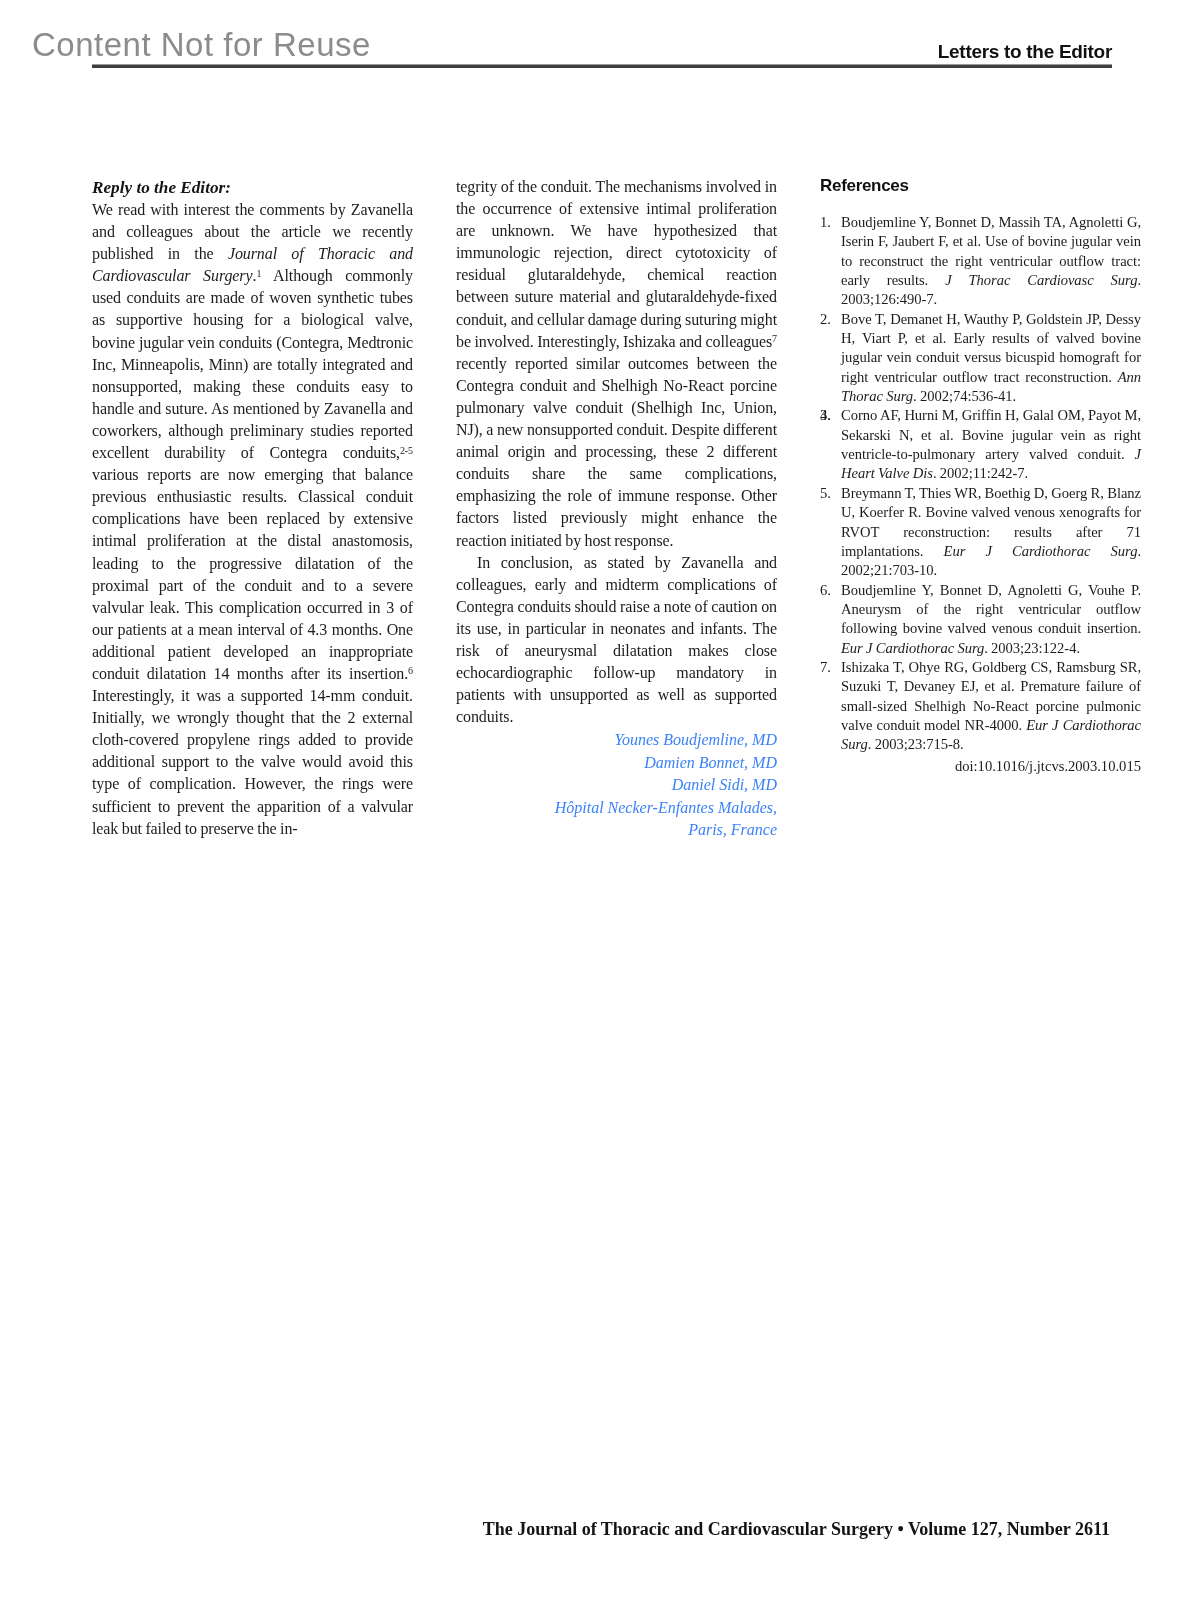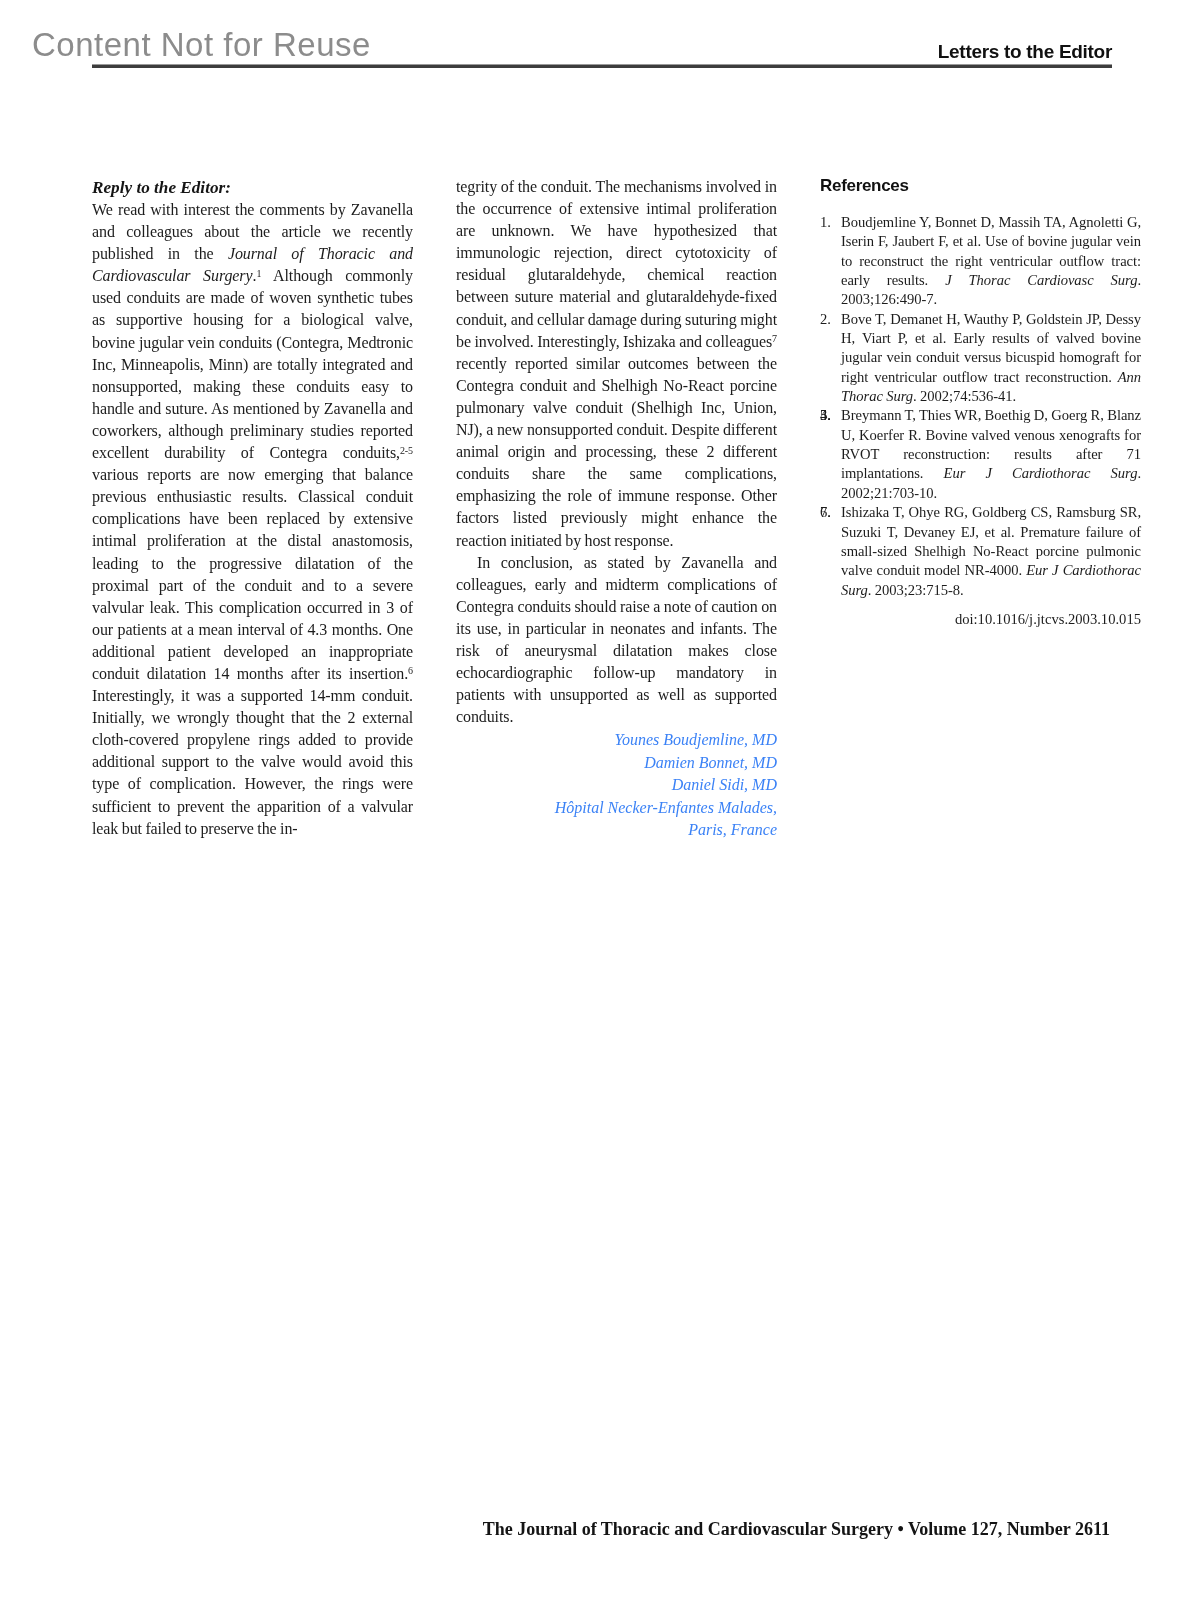--- a/index.html
+++ b/index.html
@@ -57,21 +57,21 @@
   }
   .refs-list{margin:0;padding:0;list-style:none;}
   .refs-list li{
     position:relative;padding-left:21px;
     font-size:14.6px;line-height:19.35px;text-align:justify;
     letter-spacing:-.05px;word-spacing:-.3px;color:#1c1c1c;
   }
   .refnum{position:absolute;left:0;top:0;}
   .doi{
     text-align:right;font-size:14.6px;line-height:19.35px;
-    margin-top:10px;color:#1c1c1c;
+    margin-top:2px;color:#1c1c1c;
   }
 
   
   .footer{
     position:absolute;top:1519px;right:90px;
     font-family:"Liberation Serif", serif;font-weight:bold;font-size:18px;
     color:#141414;white-space:nowrap;
   }
   .pageno{}
 </style>
@@ -102,23 +102,23 @@
           <div>Paris, France</div>
         </div>
     </section>
 
     <section class="col">
       <h3 class="refs-title">References</h3>
       <ol class="refs-list">
           <li><span class="refnum">1.</span><span><span>Boudjemline Y, Bonnet D, Massih TA, Agnoletti G, Iserin F, Jaubert F, et al. Use of bovine jugular vein to reconstruct the right ventricular outflow tract: early results. </span><span class="it">J Thorac Cardiovasc Surg</span><span>. 2003;126:490-7.</span></span></li>
           <li><span class="refnum">2.</span><span><span>Bove T, Demanet H, Wauthy P, Goldstein JP, Dessy H, Viart P, et al. Early results of valved bovine jugular vein conduit versus bicuspid homograft for right ventricular outflow tract reconstruction. </span><span class="it">Ann Thorac Surg</span><span>. 2002;74:536-41.</span></span></li>
           <li><span class="refnum">3.</span></li>
-          <li><span class="refnum">4.</span></li>
+          <li><span class="refnum">4.</span><span><span>Corno AF, Hurni M, Griffin H, Galal OM, Payot M, Sekarski N, et al. Bovine jugular vein as right ventricle-to-pulmonary artery valved conduit. </span><span class="it">J Heart Valve Dis</span><span>. 2002;11:242-7.</span></span></li>
           <li><span class="refnum">5.</span><span><span>Breymann T, Thies WR, Boethig D, Goerg R, Blanz U, Koerfer R. Bovine valved venous xenografts for RVOT reconstruction: results after 71 implantations. </span><span class="it">Eur J Cardiothorac Surg</span><span>. 2002;21:703-10.</span></span></li>
-          <li><span class="refnum">6.</span></li>
+          <li><span class="refnum">6.</span><span><span>Boudjemline Y, Bonnet D, Agnoletti G, Vouhe P. Aneurysm of the right ventricular outflow following bovine valved venous conduit insertion. </span><span class="it">Eur J Cardiothorac Surg</span><span>. 2003;23:122-4.</span></span></li>
           <li><span class="refnum">7.</span><span><span>Ishizaka T, Ohye RG, Goldberg CS, Ramsburg SR, Suzuki T, Devaney EJ, et al. Premature failure of small-sized Shelhigh No-React porcine pulmonic valve conduit model NR-4000. </span><span class="it">Eur J Cardiothorac Surg</span><span>. 2003;23:715-8.</span></span></li>
         </ol>
       <div class="doi">doi:10.1016/j.jtcvs.2003.10.015</div>
     </section>
 
   </div>
 
   <div class="footer">
     <span>The Journal of Thoracic and Cardiovascular Surgery • Volume 127, Number 2</span><span class="pageno">611</span>
   </div>

